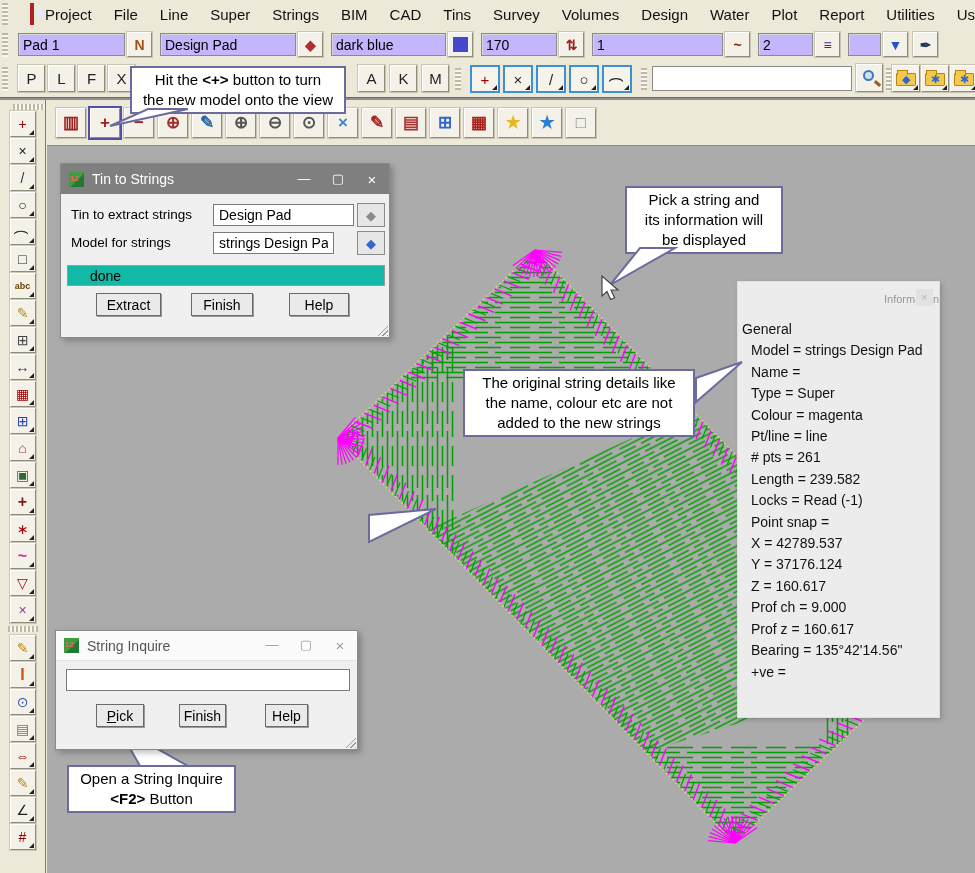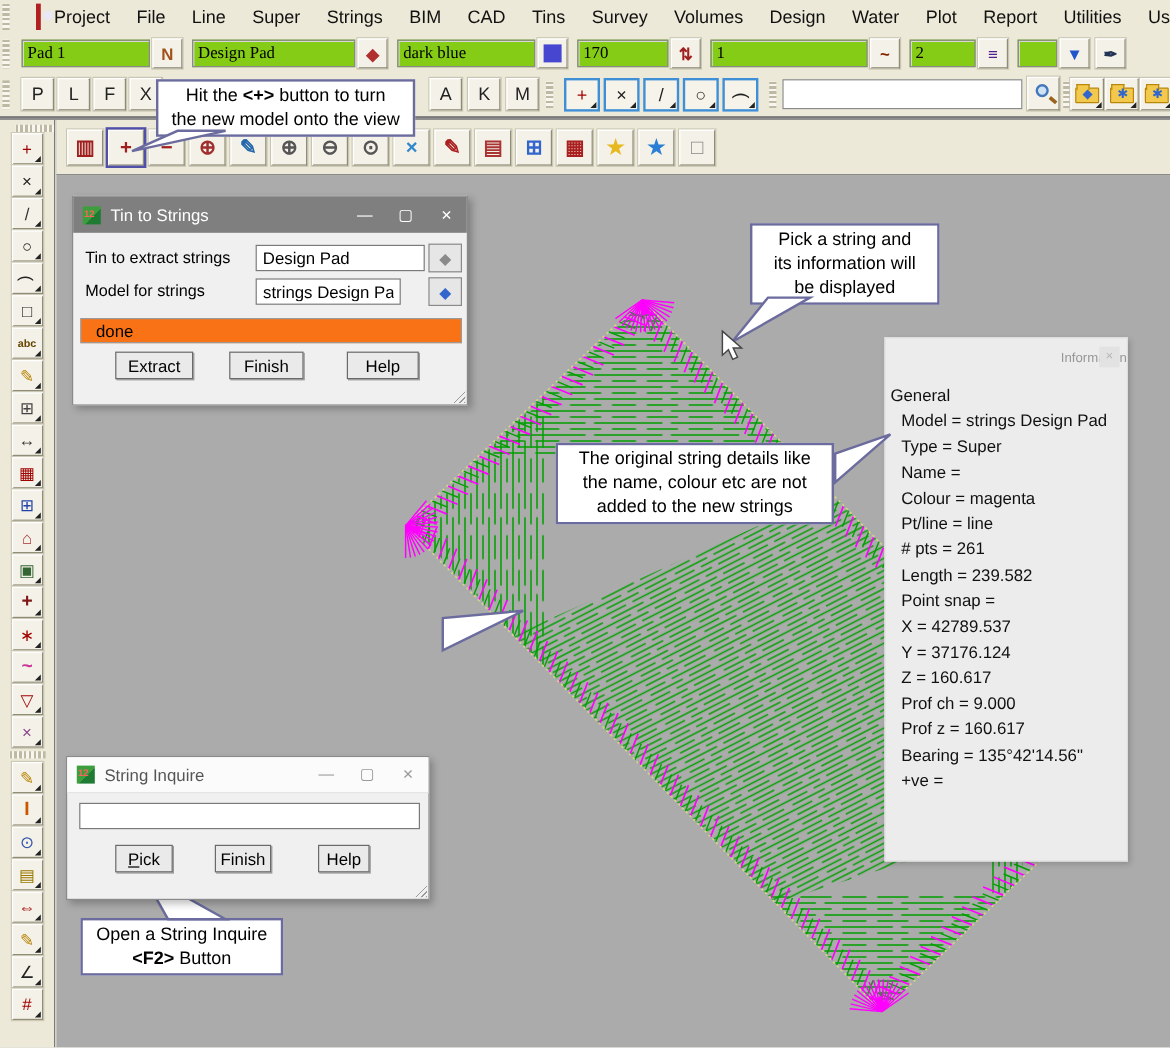--- a/index.html
+++ b/index.html
@@ -15,21 +15,21 @@
   .hgrip{position:absolute; height:6px; background:repeating-linear-gradient(90deg,#bdb9a4 0 2px,#f8f6ee 2px 4px);} 
 
   
   .menubar{position:absolute; left:0; top:0; width:975px; height:28px; display:flex; align-items:center; background:var(--beige);}
   .applogo{width:22px; height:22px; margin-left:30px; border:2px solid #b02020; background:linear-gradient(135deg,#79c7e8 0 45%,#3aa13a 45% 100%); position:relative;}
   .applogo:after{content:""; position:absolute; left:4px; top:4px; width:8px; height:8px; background:#e8e8f8; border-radius:50%;}
   .menu-item{padding:5px 11px; font-size:15px; color:#111; white-space:nowrap; cursor:default;}
 
   
   .toolbar2{position:absolute; left:0; top:28px; width:975px; height:34px; background:var(--beige);}
-  .tb-input{position:absolute; top:5px; height:23px; background:#84cc16; border:1px solid #8a8a8a; box-shadow:inset 1px 1px 0 #d7d7d7; font-size:14px; padding:2px 4px; font-family:Liberation Serif, serif; color:#000;}
+  .tb-input{position:absolute; top:5px; height:23px; background:#c4b5fd; border:1px solid #8a8a8a; box-shadow:inset 1px 1px 0 #d7d7d7; font-size:14px; padding:2px 4px; font-family:Liberation Sans, sans-serif; color:#000;}
   .mini-btn{position:absolute; top:4px; width:25px; height:25px; background:var(--beige2); border:1px solid #fff; border-right-color:#8f8c78; border-bottom-color:#8f8c78; box-shadow:0 0 0 1px #c9c5b2; display:flex; align-items:center; justify-content:center; font-size:14px; font-weight:bold; cursor:pointer;}
   .swatch{width:15px; height:15px; display:inline-block;}
 
   
   .toolbar3{position:absolute; left:0; top:62px; width:975px; height:35px; background:var(--beige);}
   .sq-btn{position:absolute; top:3px; width:27px; height:27px; background:var(--beige2); border:1px solid #fff; border-right-color:#8f8c78; border-bottom-color:#8f8c78; box-shadow:0 0 0 1px #c9c5b2; display:flex; align-items:center; justify-content:center; font-size:15px; color:#222; cursor:pointer;}
   .snap-btn{position:absolute; top:3px; width:30px; height:28px; background:#f6f4ea; border:2px solid #3f8fd6; display:flex; align-items:center; justify-content:center; font-size:15px; cursor:pointer; }
   .corner:after{content:""; position:absolute; right:1px; bottom:1px; border-left:5px solid transparent; border-bottom:5px solid #222;}
   .search-box{position:absolute; left:652px; top:4px; width:200px; height:25px; background:#fff; border:1px solid #8a8a8a; font-size:14px; padding:2px 5px;}
   .mag-btn{position:absolute; left:856px; top:2px; width:27px; height:28px; background:var(--beige2); border:1px solid #fff; border-right-color:#8f8c78; border-bottom-color:#8f8c78; box-shadow:0 0 0 1px #c9c5b2; cursor:pointer;}
@@ -61,21 +61,21 @@
   .titlebar{height:30px; display:flex; align-items:center; padding-left:8px; font-size:14px;}
   .titlebar.active{background:#7f7f7f; color:#fff;}
   .titlebar.inactive{background:#fbfbfb; color:#555; border-bottom:1px solid #e4e4e4;}
   .cube{width:15px; height:15px; margin-right:8px; background:linear-gradient(135deg,#3d9e3d 0 55%,#1f7a33 55% 100%); position:relative; flex:0 0 auto;}
   .cube:after{content:"12"; position:absolute; left:1px; top:2px; font-size:8px; font-weight:bold; color:#ff6060;}
   .tb-ctrl{margin-left:auto; display:flex;}
   .tb-ctrl span{width:34px; text-align:center; font-size:13px; cursor:pointer;}
   .dlg-label{position:absolute; font-size:13.5px; color:#000;}
   .dlg-input{position:absolute; height:22px; background:#fff; border:1px solid #7a7a7a; font-size:14px; padding:2px 5px; font-family:"Liberation Sans",sans-serif;}
   .chooser{position:absolute; width:28px; height:24px; background:#e6e6e6; border:1px solid #8a8a8a; display:flex; align-items:center; justify-content:center; font-size:13px; cursor:pointer;}
-  .msgbar{position:absolute; border:1px solid #9a9a9a; background:#f97316; font-size:14px; padding:2px 12px;}
+  .msgbar{position:absolute; border:1px solid #9a9a9a; background:#14b8a6; font-size:14px; padding:2px 22px;}
   .dlg-btn{position:absolute; height:23px; background:#eaeaea; border:1px solid #6a6a6a; box-shadow:1px 1px 0 #999; font-size:14px; font-family:"Liberation Sans",sans-serif; cursor:pointer; text-align:center; padding-top:3px;}
   .grip-corner{position:absolute; right:1px; bottom:1px; width:13px; height:13px; background:repeating-linear-gradient(135deg,transparent 0 2px,#9a9a9a 2px 3px); clip-path:polygon(100% 0,100% 100%,0 100%);}
 
   
   .info-panel{position:absolute; left:737px; top:281px; width:203px; height:437px; background:#ececec; border:1px solid #dedede; box-shadow:2px 2px 5px rgba(0,0,0,.18); z-index:4; overflow:hidden;}
   .info-title{color:#979797; font-size:11px; padding:11px 0 0 14px;text-align:right;}
   .info-close{position:absolute; right:6px; top:7px; width:17px; height:17px; background:#e2e2e2; color:#b5b5b5; font-size:11px; text-align:center; line-height:17px; cursor:pointer;}
   .info-body{padding:14px 0 0 4px; font-size:14px; color:#111; line-height:21.4px;}
   .info-line{padding-left:9px; white-space:nowrap;}
   .info-line.l0{padding-left:0; }
@@ -725,26 +725,27 @@
     <div class="dlg-btn" style="left:209px; top:73px; width:43px;">Help</div>
     <div class="grip-corner"></div>
   </div>
 
   <div class="info-panel">
     <div class="info-title">Information</div>
     <div class="info-close">×</div>
     <div class="info-body" id="info-lines">
         <div class="info-line l0">General</div>
         <div class="info-line">Model = strings Design Pad</div>
+        <div class="info-line">Name =</div>
         <div class="info-line">Type = Super</div>
-        <div class="info-line">Name =</div>
         <div class="info-line">Colour = magenta</div>
         <div class="info-line">Pt/line = line</div>
         <div class="info-line"># pts = 261</div>
         <div class="info-line">Length = 239.582</div>
+        <div class="info-line">Locks = Read (-1)</div>
         <div class="info-line">Point snap =</div>
         <div class="info-line">X = 42789.537</div>
         <div class="info-line">Y = 37176.124</div>
         <div class="info-line">Z = 160.617</div>
         <div class="info-line">Prof ch = 9.000</div>
         <div class="info-line">Prof z = 160.617</div>
         <div class="info-line">Bearing = 135°42'14.56"</div>
         <div class="info-line">+ve =</div>
       </div>
   </div>

